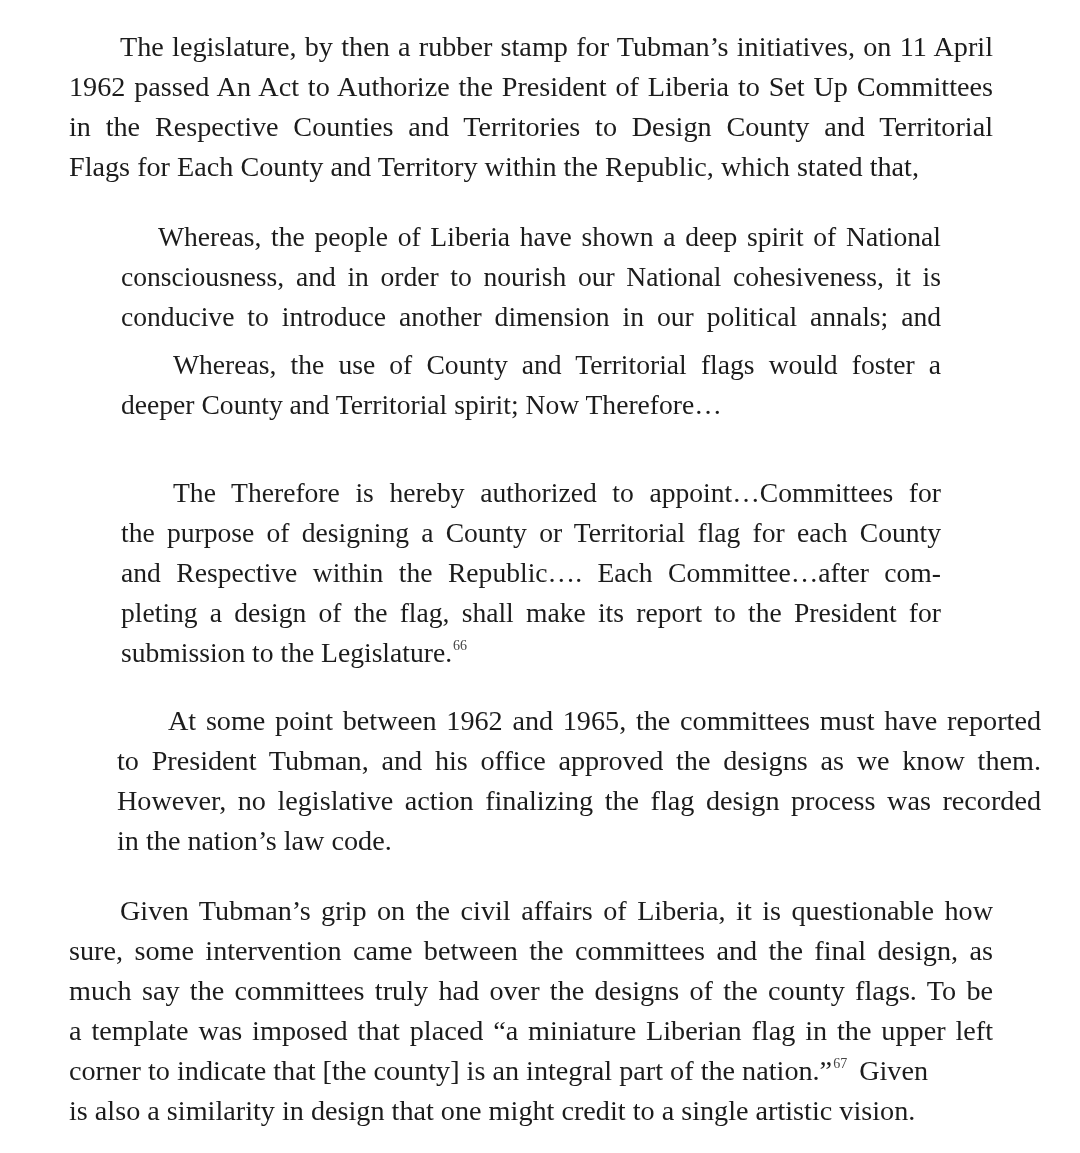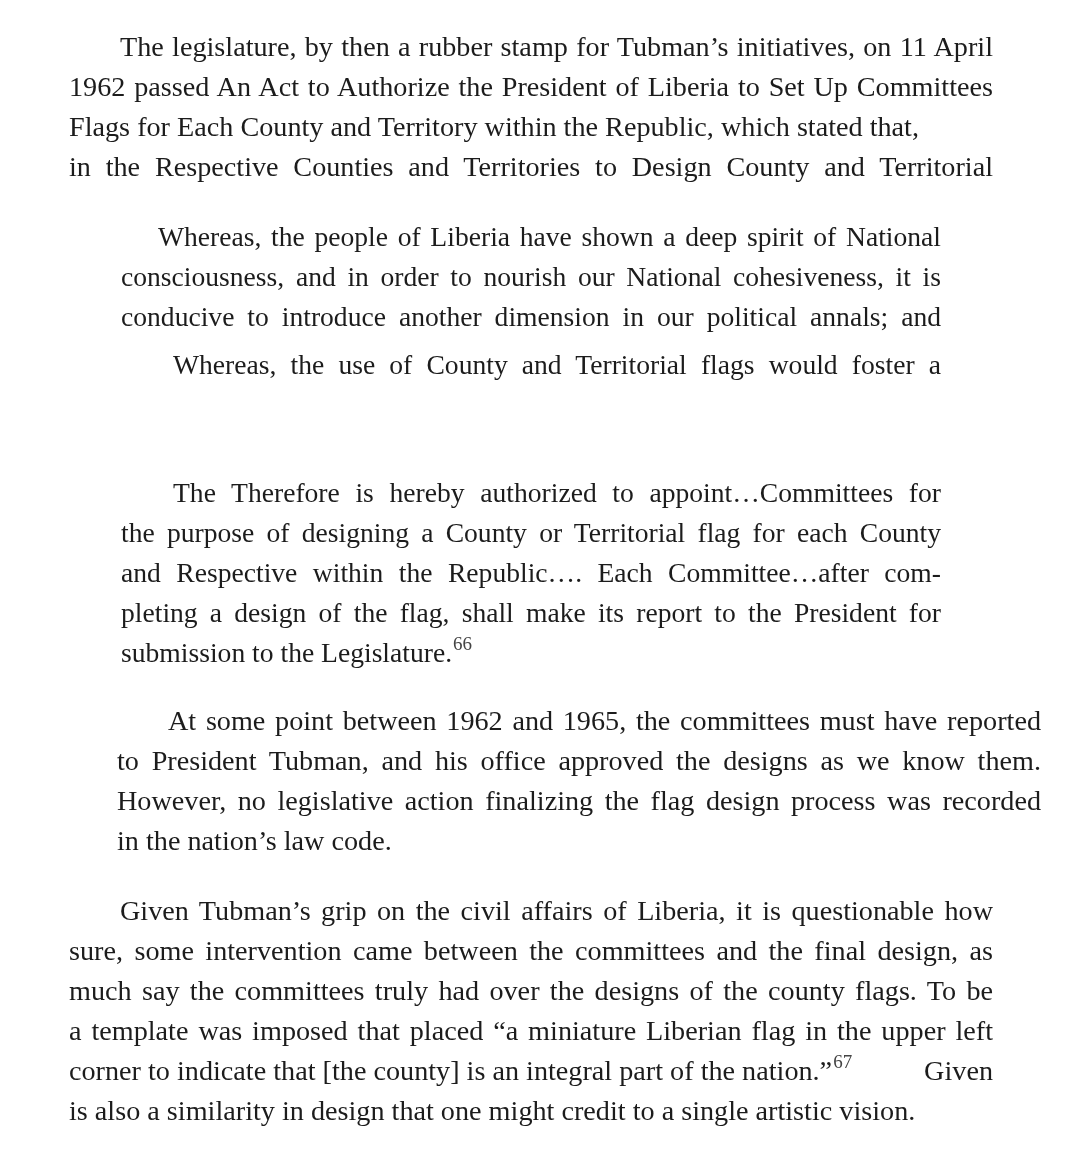--- a/index.html
+++ b/index.html
@@ -51,48 +51,49 @@
       width: 820px;
       font-size: 27.6px;
     }
     .quote-para .line.indent {
       padding-left: 52px;
     }
     .quote-para .line.indent-small {
       padding-left: 37px;
     }
     sup.fn {
-      font-size: 19px;
+      font-size: 14px;
       vertical-align: 0;
       position: relative;
       top: -12px;
       margin-left: 1px;
       color: #444;
     }
   </style>
 </head>
 <body>
 
 <div class="page">
 
   <p class="para body-para" style="top:27px;">
     <span class="line indent">The legislature, by then a rubber stamp for Tubman’s initiatives, on 11 April</span>
     <span class="line">1962 passed An Act to Authorize the President of Liberia to Set Up Committees</span>
+    <span class="line">in the Respective Counties and Territories to Design County and Territorial</span>
     <span class="line last">Flags for Each County and Territory within the Republic, which stated that,</span>
-    <span class="line">in the Respective Counties and Territories to Design County and Territorial</span>
   </p>
 
   <p class="para quote-para" style="top:217px;">
     <span class="line indent-small">Whereas, the people of Liberia have shown a deep spirit of National</span>
     <span class="line">consciousness, and in order to nourish our National cohesiveness, it is</span>
     <span class="line">conducive to introduce another dimension in our political annals; and</span>
   </p>
 
   <p class="para quote-para" style="top:345px;">
     <span class="line indent">Whereas, the use of County and Territorial flags would foster a</span>
+    <span class="line last">deeper County and Territorial spirit; Now Therefore…</span>
   </p>
 
   <p class="para quote-para" style="top:473px;">
     <span class="line indent">The Therefore is hereby authorized to appoint…Committees for</span>
     <span class="line">the purpose of designing a County or Territorial flag for each County</span>
     <span class="line">and Respective within the Republic….  Each Committee…after com-</span>
     <span class="line">pleting a design of the flag, shall make its report to the President for</span>
     <span class="line last"><span>submission to the Legislature.</span><sup class="fn">66</sup></span>
   </p>
 
@@ -101,20 +102,20 @@
     <span class="line">to President Tubman, and his office approved the designs as we know them.</span>
     <span class="line">However, no legislative action finalizing the flag design process was recorded</span>
     <span class="line last">in the nation’s law code.</span>
   </p>
 
   <p class="para body-para" style="top:891px;">
     <span class="line indent">Given Tubman’s grip on the civil affairs of Liberia, it is questionable how</span>
     <span class="line">sure, some intervention came between the committees and the final design, as</span>
     <span class="line">much say the committees truly had over the designs of the county flags.  To be</span>
     <span class="line">a template was imposed that placed “a miniature Liberian flag in the upper left</span>
-    <span class="line" style="display:flex;justify-content:space-between;">
+    <span class="line" style="display:flex;gap:12px;">
         <span><span>corner to indicate that [the county] is an integral part of the nation.”</span><sup class="fn">67</sup></span>
         <span>Given</span>
       </span>
     <span class="line last">is also a similarity in design that one might credit to a single artistic vision.</span>
   </p>
 
 </div>
 
 </body></html>

